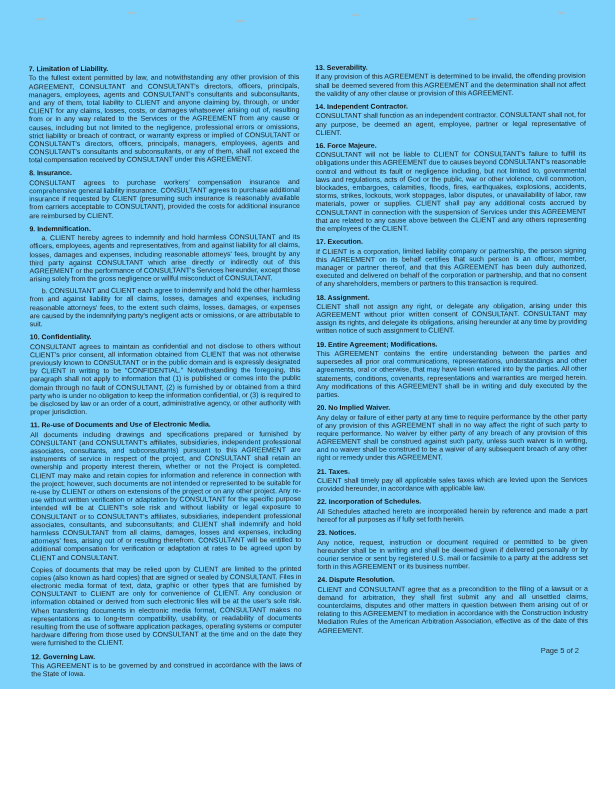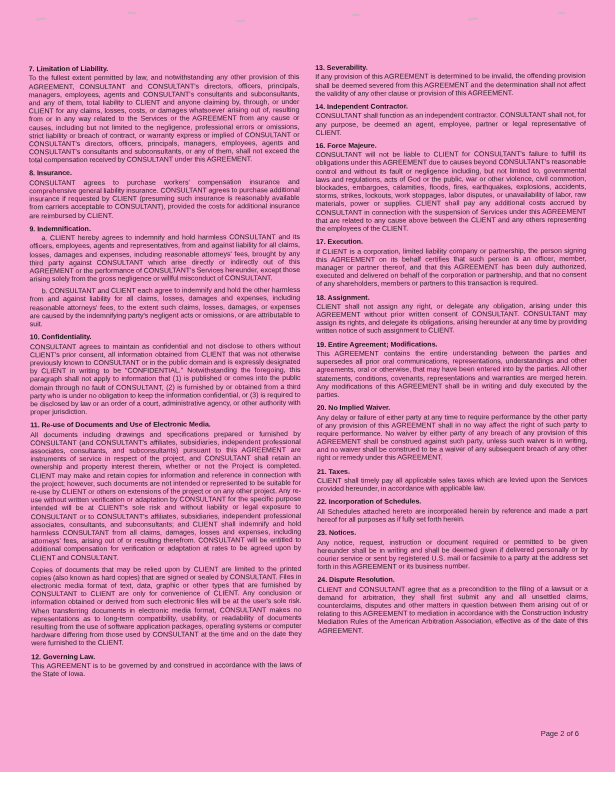--- a/index.html
+++ b/index.html
@@ -2,22 +2,22 @@
 <html><head>
 <meta charset="utf-8">
 <style>
   * { margin: 0; padding: 0; box-sizing: border-box; }
   html, body { width: 615px; height: 800px; background: #ffffff; }
   body { font-family: "Liberation Sans", sans-serif; }
 
   .page {
     position: relative;
     width: 615px;
-    height: 772px;
-    background: #f9a8d4;
+    height: 689px;
+    background: #7dd3fc;
     overflow: hidden;
   }
 
   
   .artifact {
     position: absolute;
     height: 2px;
     background: #b9b9b9;
     border-radius: 1px;
     opacity: .7;
@@ -197,14 +197,14 @@
 
   <div class="section">
     <div class="section-heading">24. Dispute Resolution.</div>
     <div class="section-body">
             <p class="para">CLIENT and CONSULTANT agree that as a precondition to the filing of a lawsuit or a demand for arbitration, they shall first submit any and all unsettled claims, counterclaims, disputes and other matters in question between them arising out of or relating to this AGREEMENT to mediation in accordance with the Construction Industry Mediation Rules of the American Arbitration Association, effective as of the date of this AGREEMENT.</p>
           </div>
   </div>
 </div>
   </div>
 
-  <div class="page-footer">Page 2 of 6</div>
+  <div class="page-footer">Page 5 of 2</div>
 </div>
 
 </body></html>

